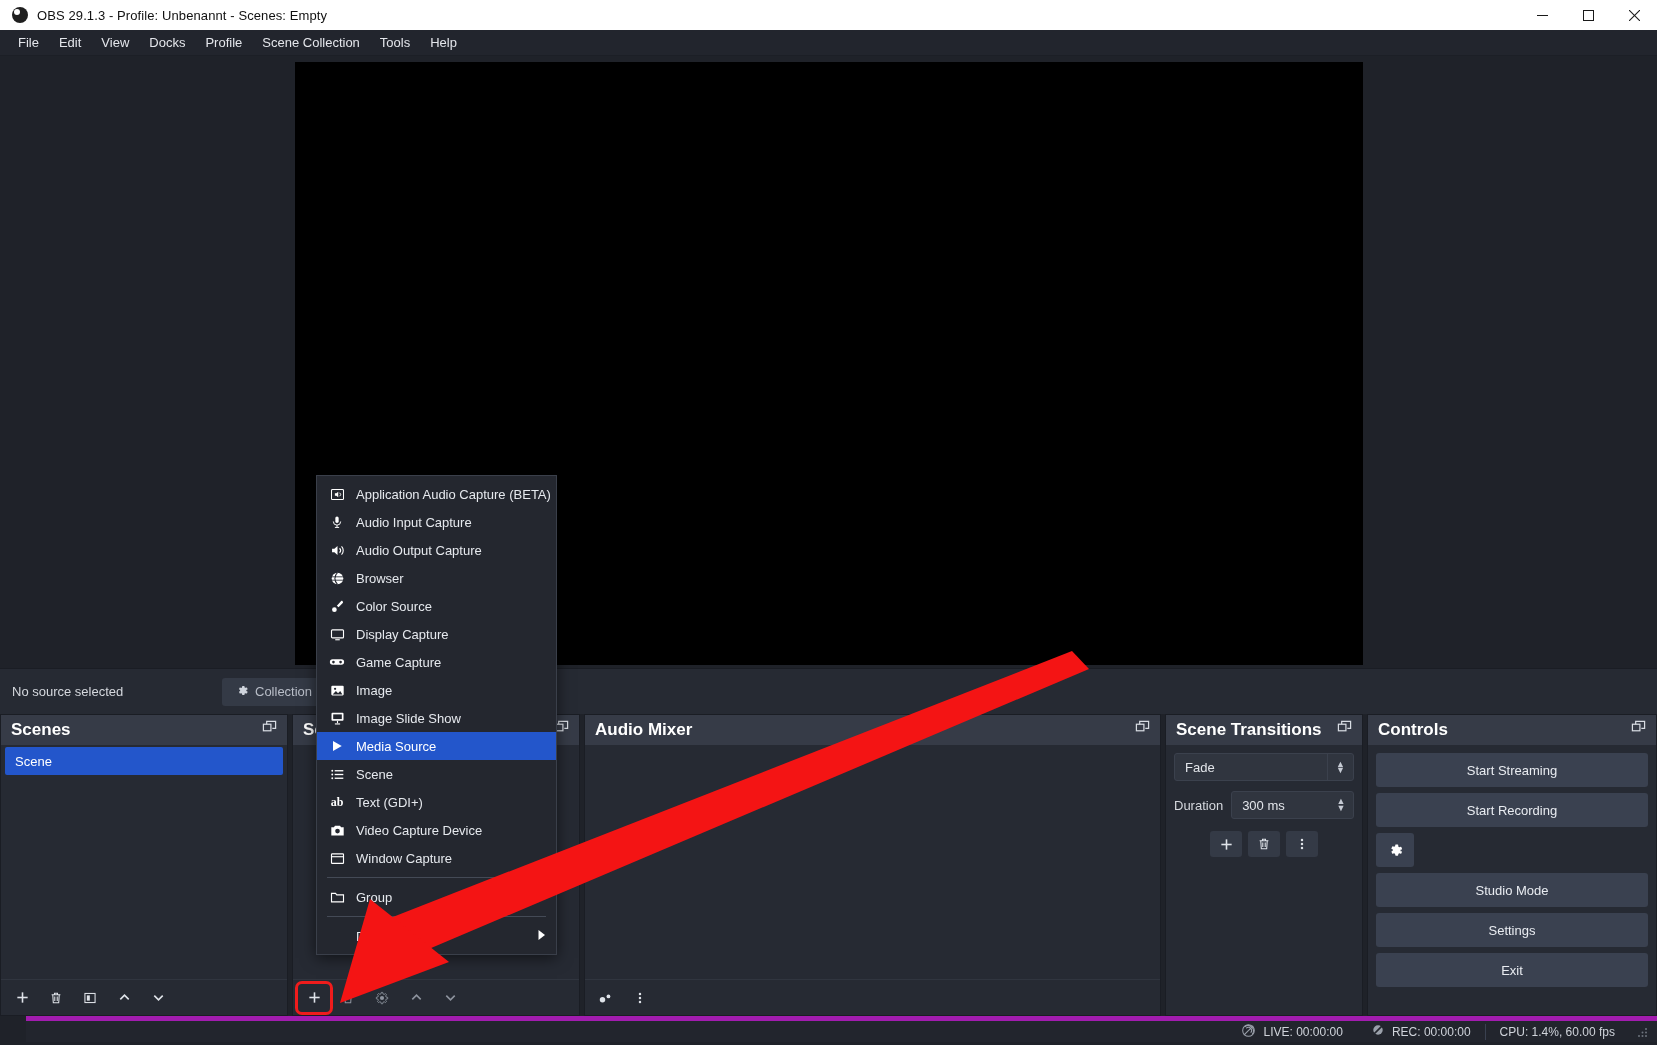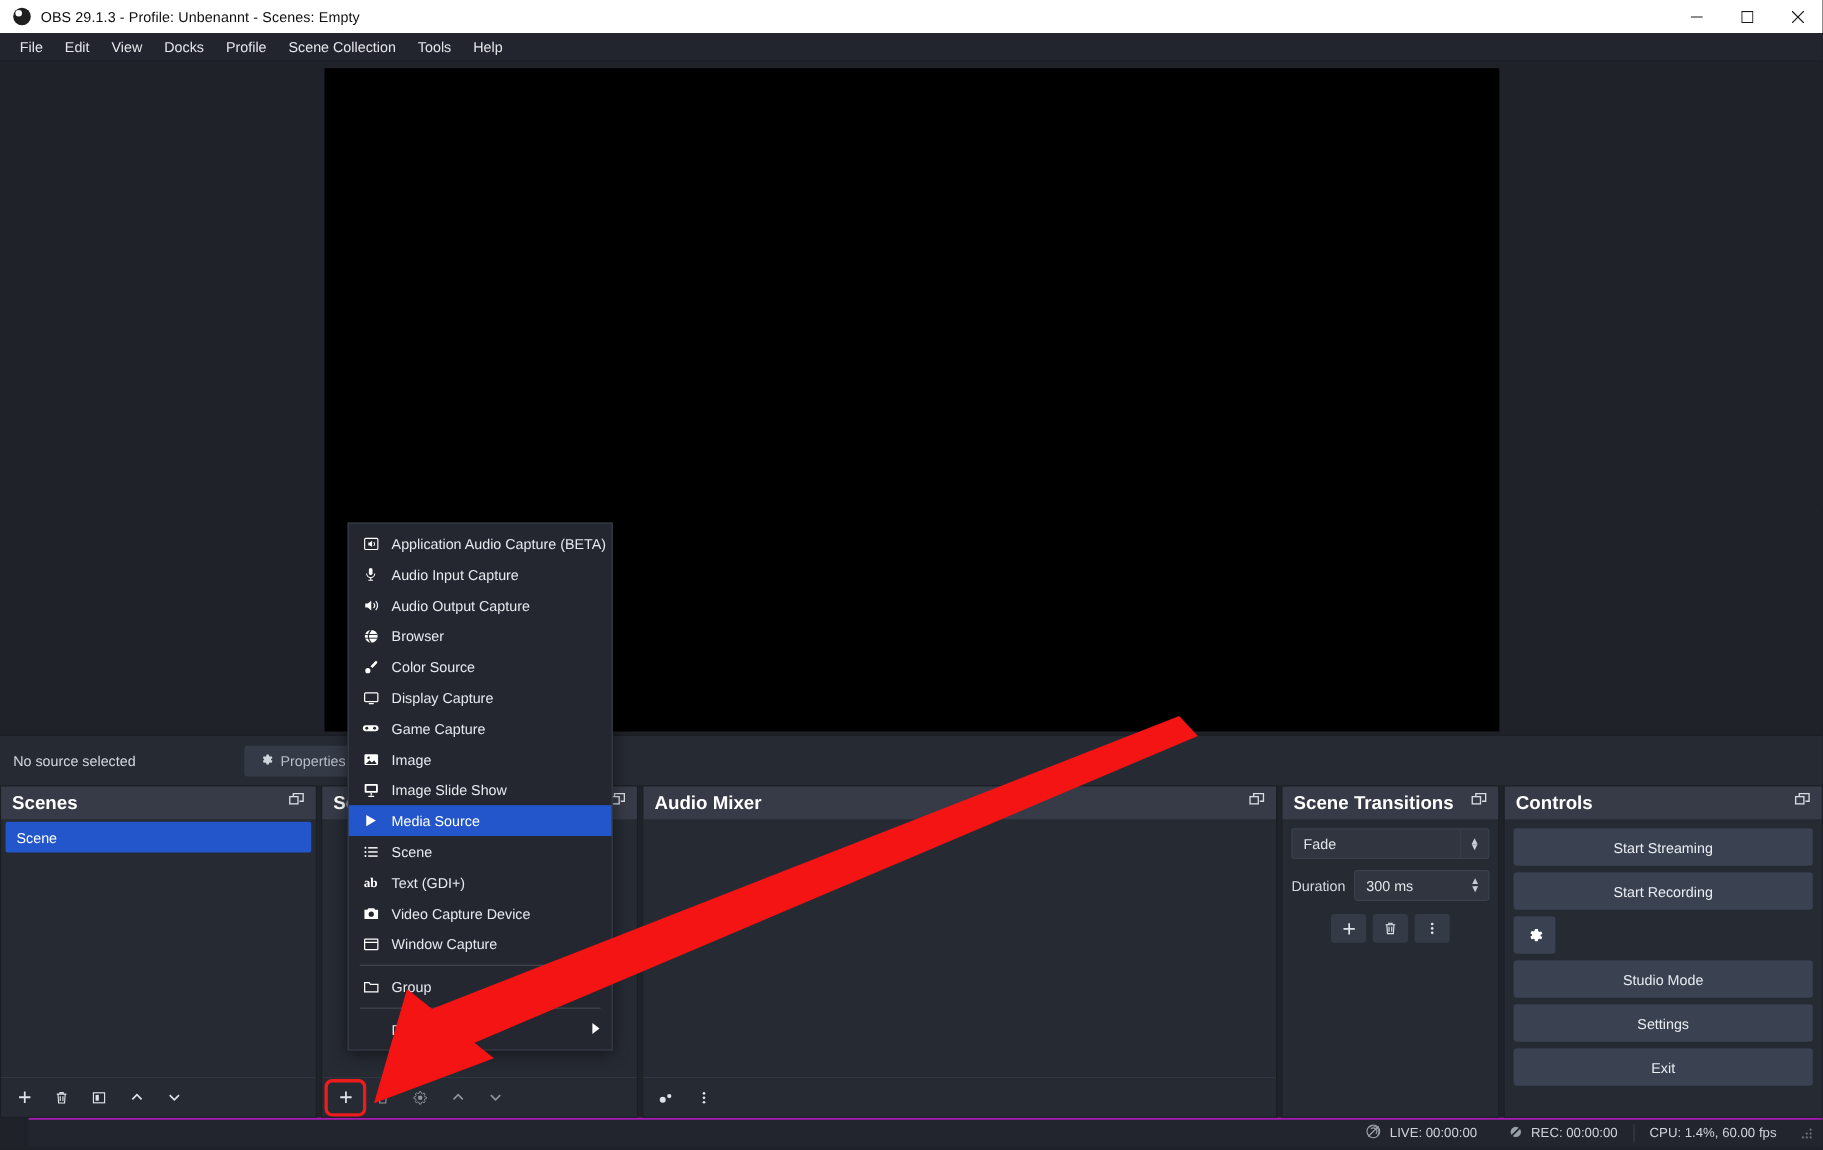--- a/index.html
+++ b/index.html
@@ -193,21 +193,21 @@
     display: flex; align-items: center; justify-content: center;
     color: #ffffff; cursor: default;
   }
 
   
   .statusbar {
     height: 26px; background: #22252d;
     display: flex; align-items: center; justify-content: flex-end;
     gap: 0px; padding-right: 8px;
     font-size: 12px; color: #cfd3da;
-    border-top: 2px solid #a21caf;
+    border-top: 5px solid #a21caf;
     margin-left: 26px;
   }
   .status-group {
     display: flex; align-items: center; gap: 7px;
     padding: 0 14px;
   }
   .status-sep { width: 1px; height: 16px; background: #3a4150; }
   .resize-grip {
     width: 14px; height: 14px; margin-left: 6px; position: relative;
   }
@@ -291,21 +291,21 @@
 
   <div class="source-strip">
     <div class="no-source-label">No source selected</div>
     <button class="strip-btn">
       <span>
         <svg width="13" height="13" viewBox="0 0 16 16" fill="#cfd4dc">
             <path d="M8 5.2A2.8 2.8 0 108 10.8 2.8 2.8 0 008 5.2zm0 4.3a1.5 1.5 0 110-3 1.5 1.5 0 010 3z"></path>
             <path d="M14 9.1l-1.3-.5c.05-.2.07-.4.07-.6s-.02-.4-.07-.6L14 6.9a.5.5 0 00.25-.63l-.7-1.7a.5.5 0 00-.62-.28l-1.3.47a4.7 4.7 0 00-1-.6l-.22-1.36a.5.5 0 00-.5-.4H8.08a.5.5 0 00-.5.4L7.37 4.2c-.36.14-.7.34-1 .58l-1.3-.47a.5.5 0 00-.62.28l-.7 1.7A.5.5 0 004 6.9l1.3.5a4.3 4.3 0 000 1.2L4 9.1a.5.5 0 00-.25.63l.7 1.7a.5.5 0 00.62.28l1.3-.47c.3.24.64.44 1 .58l.22 1.36a.5.5 0 00.5.4h1.84a.5.5 0 00.5-.4l.22-1.36c.36-.14.7-.34 1-.58l1.3.47a.5.5 0 00.62-.28l.7-1.7A.5.5 0 0014 9.1z"></path>
           </svg>
       </span>
-      <span>Properties</span>
+      <span>Collection</span>
     </button>
     <button class="strip-btn">
       <span>Filters</span>
     </button>
   </div>
 
   <div class="dock-row">
 
     <div class="dock dock-scenes">
       <div class="dock-title">

